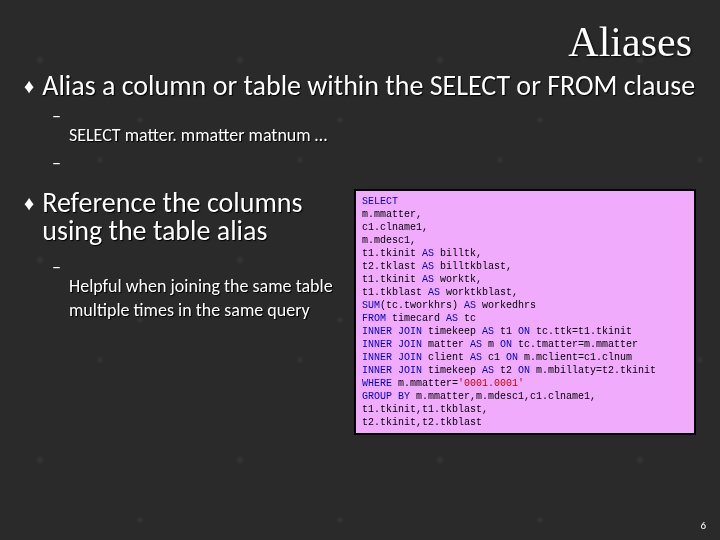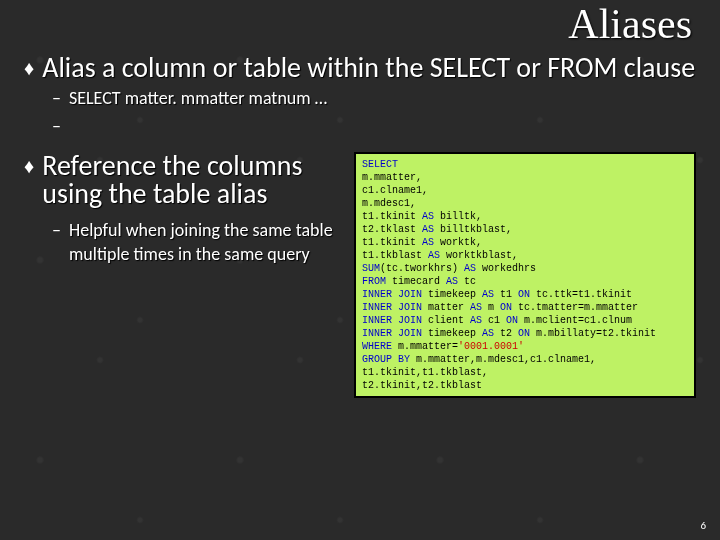--- a/index.html
+++ b/index.html
@@ -12,21 +12,21 @@
                       radial-gradient(circle at 50% 80%, #333 1%, transparent 2%);
     background-size: 200px 200px;
     color: #fff;
     font-family: "Trebuchet MS", Calibri, Arial, sans-serif;
     position: relative;
     overflow: hidden;
   }
   .slide {
     width: 100%;
     height: 100%;
-    padding: 0 24px 24px 24px;
+    padding: 18px 24px 24px 24px;
   }
   .title {
     font-family: "Times New Roman", Georgia, serif;
     font-size: 42px;
     font-weight: 400;
     text-align: right;
     margin-bottom: 6px;
     padding-right: 4px;
     color: #fff;
     text-shadow: 1px 1px 2px #000;
@@ -60,35 +60,36 @@
     line-height: 24px;
     margin-right: 8px;
     color: #fff;
     flex-shrink: 0;
   }
   .sub-text {
     font-size: 18px;
     line-height: 24px;
     color: #fff;
     text-shadow: 1px 1px 1px #000;
+    margin-top: 19px;
   }
   .lower {
     display: flex;
     align-items: flex-start;
     margin-top: 14px;
   }
   .lower-left {
     width: 330px;
     flex-shrink: 0;
   }
   .lower-left .bullet-line { margin-top: 0; }
   .lower-left .sub-line { margin-top: 10px; }
   .code-box {
     flex: 1;
-    background: #bef264;
+    background: #f0abfc;
     border: 2px solid #000;
     padding: 4px 6px;
     font-family: "Courier New", monospace;
     font-size: 10px;
     line-height: 13px;
     color: #000;
     white-space: pre;
     overflow: hidden;
   }
   .kw { color: #0000cc; }

